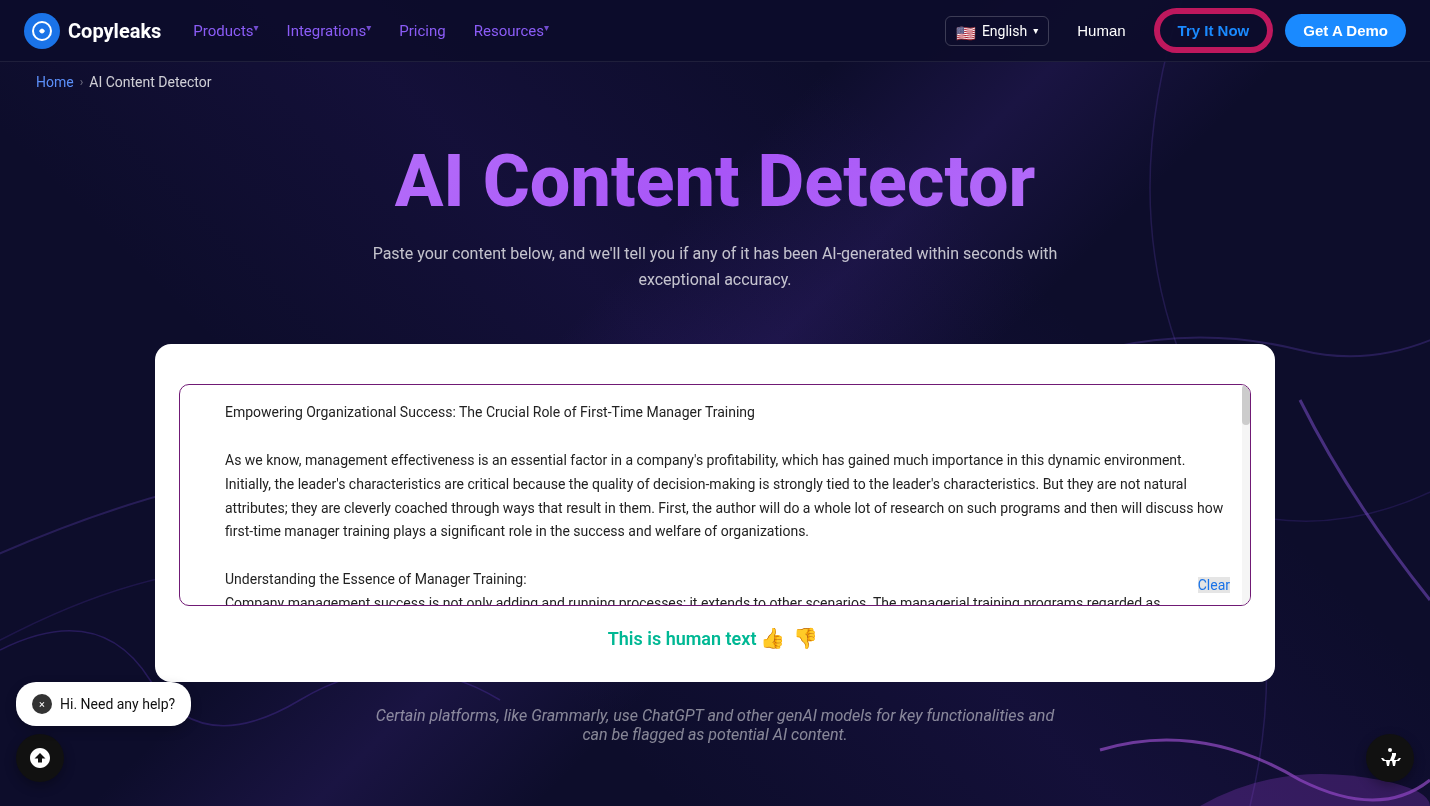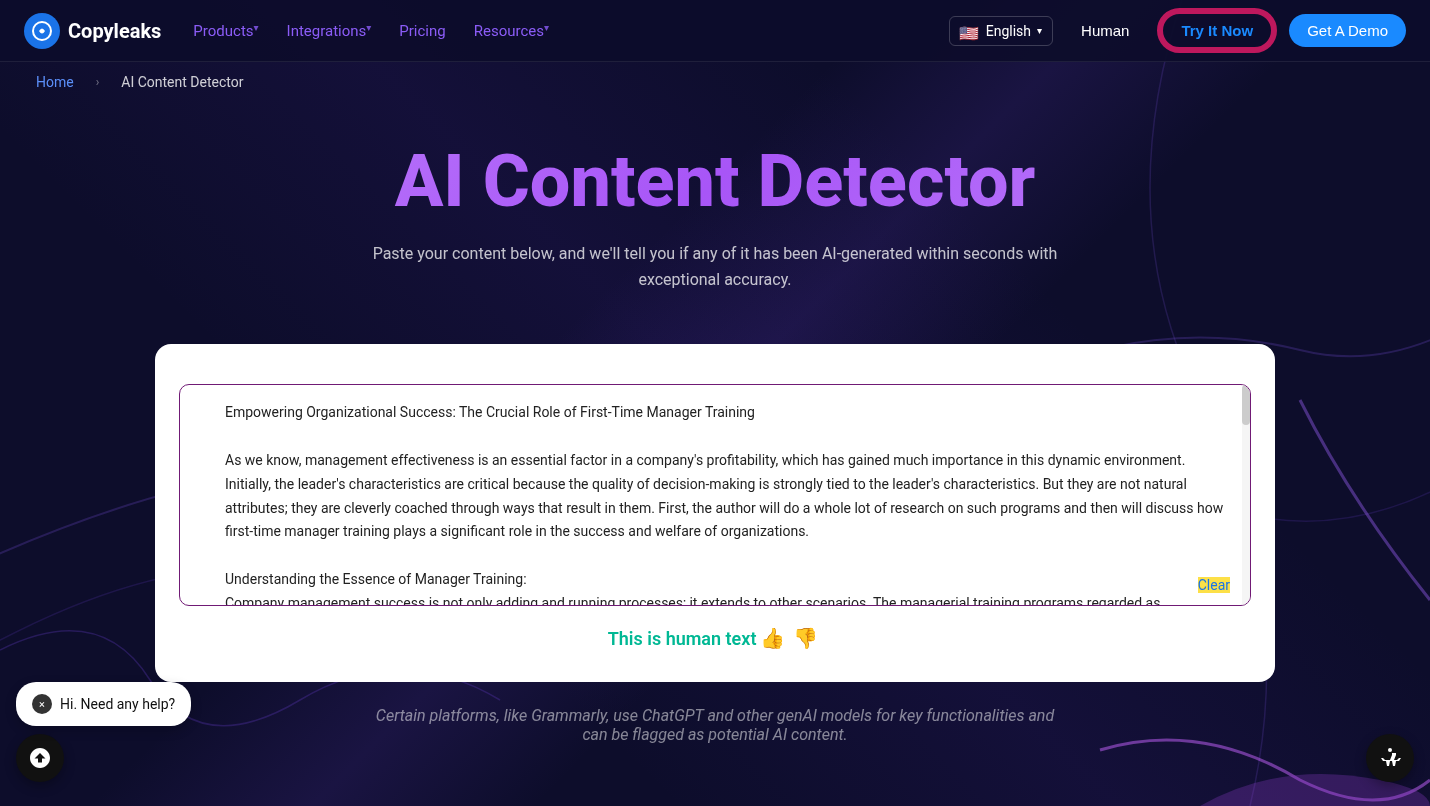--- a/index.html
+++ b/index.html
@@ -140,32 +140,32 @@
       cursor: pointer;
     }
 
     .btn-demo {
       padding: 8px 18px;
       background: #1a8aff;
       border: none;
       color: white;
       border-radius: 24px;
       font-size: 15px;
-      font-weight: 400;
+      font-weight: 700;
       cursor: pointer;
     }
 
     
     .breadcrumb {
       position: relative;
       z-index: 10;
       padding: 12px 36px;
       display: flex;
       align-items: center;
-      gap: 22px;
+      gap: 6px;
       font-size: 14px;
     }
 
     .breadcrumb-home {
       color: #5b8ff9;
       text-decoration: none;
       cursor: pointer;
     }
 
     .breadcrumb-sep {
@@ -323,21 +323,21 @@
       border-radius: 4px;
     }
 
     .clear-btn {
       position: absolute;
       bottom: 12px;
       right: 20px;
       color: #1a73e8;
       font-size: 14px;
       cursor: pointer;
-      background: #fde047;
+      background: #e5e5e5;
     }
 
     
     .result-bar {
       display: flex;
       align-items: center;
       justify-content: center;
       padding: 16px 0 4px;
     }
 

